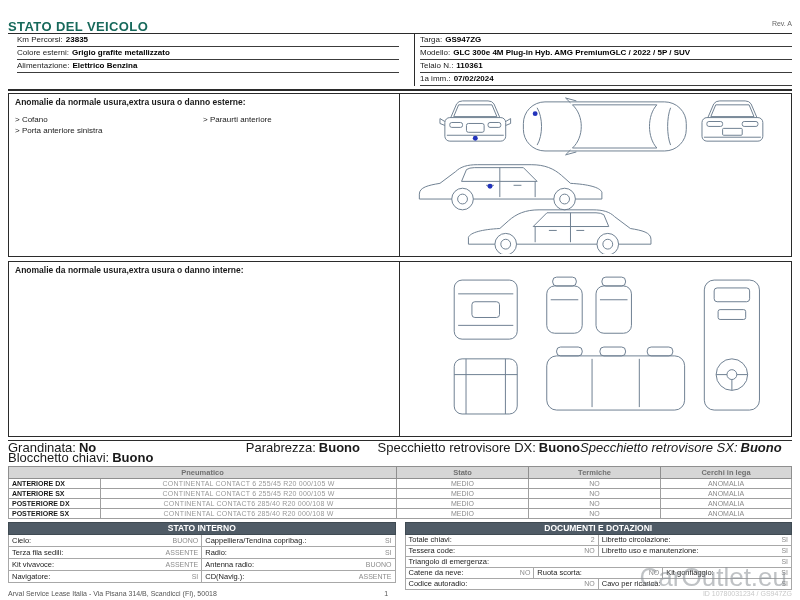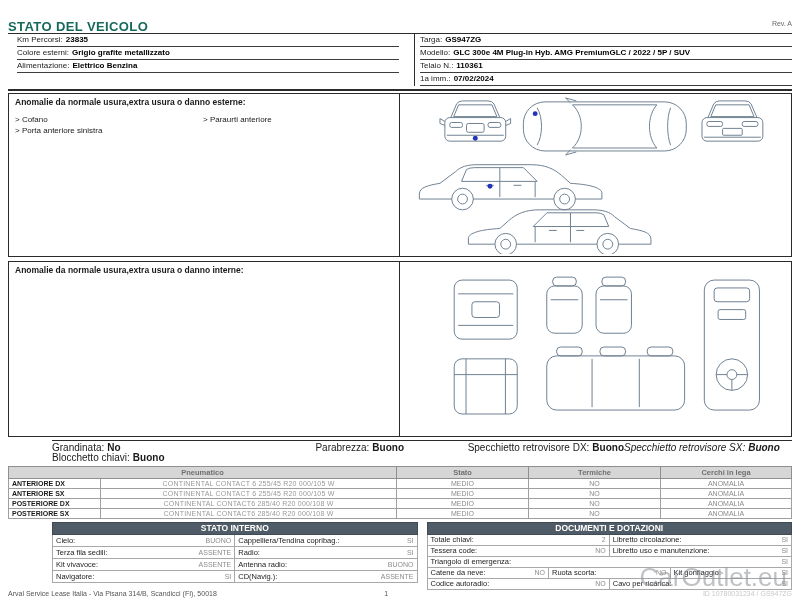--- a/index.html
+++ b/index.html
@@ -30,35 +30,35 @@
   .sbox { border:1px solid #2b2b2b; display:flex; box-sizing:border-box; }
   .sbox.external { height:164px; margin-top:2px; }
   .sbox.internal { height:176px; margin-top:4px; }
   .stext { width:391px; padding:3px 6px; box-sizing:border-box; border-right:1px solid #2b2b2b; }
   .stitle { font-weight:bold; font-size:8.5px; }
   .sitems { display:flex; margin-top:7px; font-size:8px; line-height:11px; }
   .sitems .c1 { width:188px; }
   .sdiag { flex:1; display:flex; align-items:center; justify-content:center; }
 
   
-  .cond { border-top:1px solid #2b2b2b; margin-top:3px; padding:2px 0 1px; font-size:10px;margin-left:44px; }
+  .cond { border-top:1px solid #2b2b2b; margin-top:3px; padding:2px 0 1px; font-size:13px; }
   .cond-row { display:flex; line-height:10px; }
   .cond b { margin-left:3px; }
   .ci1 { width:224px; } .ci2 { width:128px;text-align:right; } .ci3 { width:220px;text-align:right; } .ci4 { flex:1;font-style:italic; }
 
   
   .tires { width:100%; border-collapse:collapse; margin-top:2px; table-layout:fixed; }
   .tires th { background:#d6d6d6; color:#707070; font-size:7.5px; font-weight:bold; border:1px solid #8f8f8f; height:11px; padding:0; }
   .tires td { border:1px solid #9f9f9f; height:9px; padding:0 3px; overflow:hidden; white-space:nowrap; }
   td.pos { font-size:7px; font-weight:bold; }
   td.spec { font-size:7px; color:#9a9a9a; text-align:center; letter-spacing:.2px; }
   td.cv { font-size:7px; color:#8c8c8c; text-align:center; }
 
   
-  .bottom { display:flex; gap:9px; margin-top:3px;margin-left:44px; }
+  .bottom { display:flex; gap:9px; margin-top:3px; }
   .btable { flex:1; min-width:0; }
   .bhead { background:#4f5b66; color:#fff; font-weight:bold; font-size:8.5px; text-align:center; height:11px; line-height:11px; border:1px solid #3f4a52; }
   .brow { display:flex; border:1px solid #a8a8a8; border-top:0; height:10px; line-height:10px; font-size:7.5px; }
   .brow.tall { height:11px; line-height:11px; }
   .bc { flex:1; display:flex; justify-content:space-between; align-items:center; padding:0 3px; border-right:1px solid #a8a8a8; overflow:hidden; white-space:nowrap; min-width:0; }
   .bc:last-child { border-right:0; }
   .bc .k { color:#222; }
   .bc .v { color:#8c8c8c; font-size:7px; margin-left:2px; }
 
   

